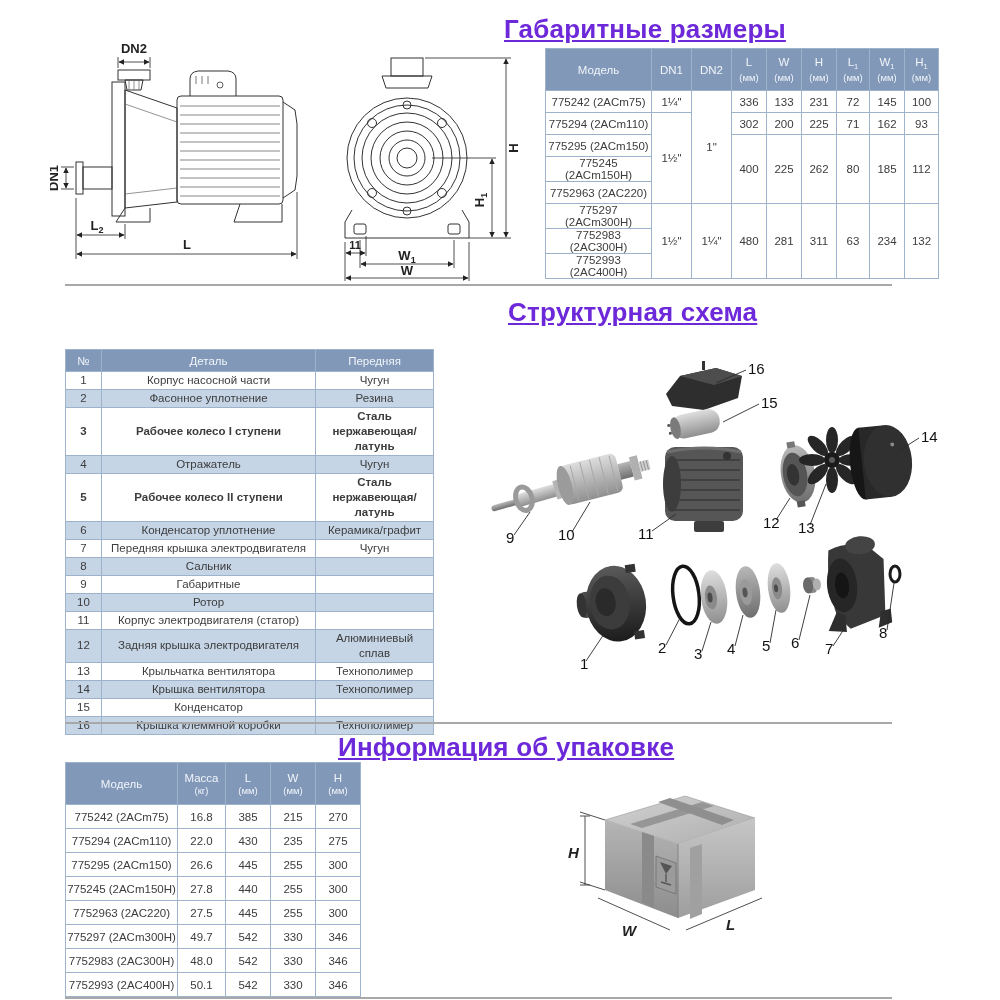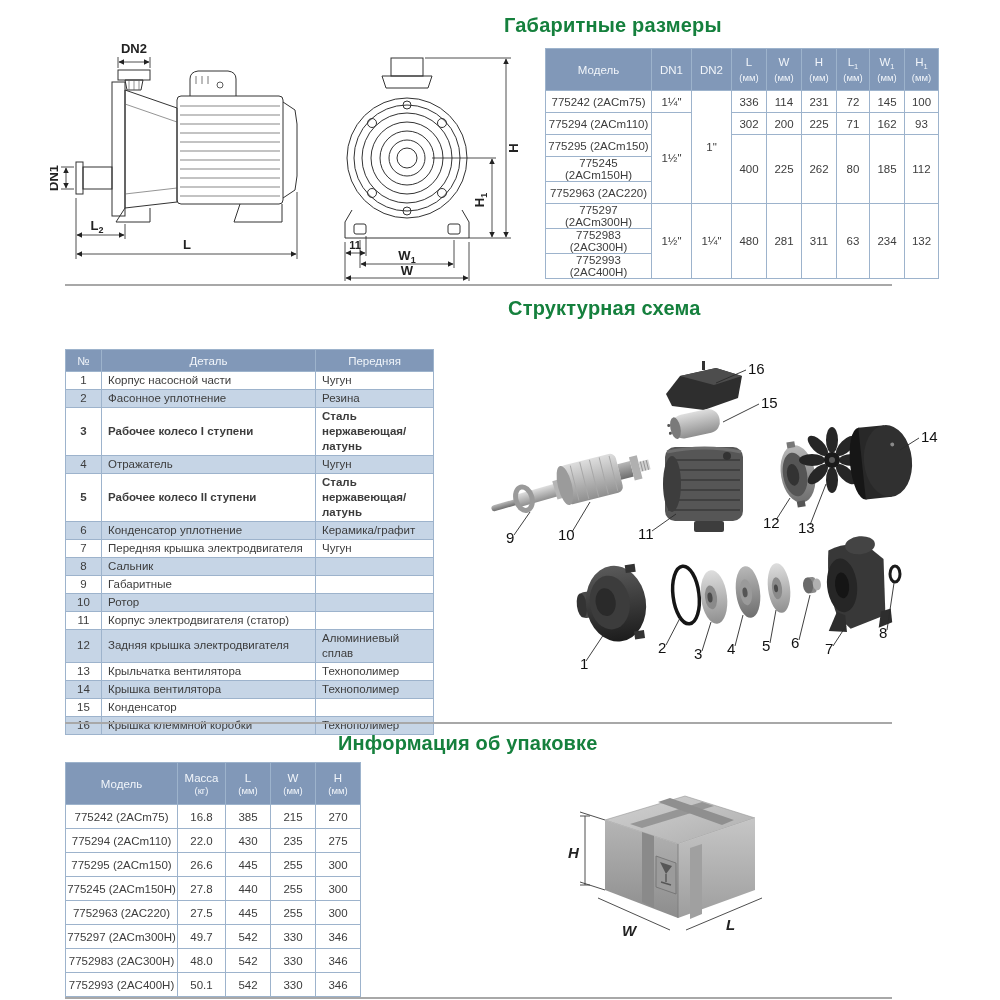--- a/index.html
+++ b/index.html
@@ -2,41 +2,42 @@
 <html><head>
 <meta charset="utf-8">
 <style>
   * { margin:0; padding:0; box-sizing:border-box; }
   html,body { background:#fff; }
   body {
     width:1000px; height:1000px; position:relative; overflow:hidden;
     font-family:"Liberation Sans", sans-serif; color:#3a3a3a;
   }
   .section-title {
-    position:absolute; font-size:20px; font-weight:600; color:#15803d; letter-spacing:.2px;
+    position:absolute; font-size:26px; font-weight:600; color:#6d28d9; letter-spacing:.2px;
     white-space:nowrap;
+    text-decoration:underline;
   }
   .divider { position:absolute; left:65px; width:827px; height:2px; background:#a8a8a8; }
 
   table { border-collapse:collapse; table-layout:fixed; position:absolute; background:#fff; }
   th, td { border:1px solid #9db3cc; overflow:hidden; }
   th { background:#8198b8; color:#f1f5fa; font-weight:normal; text-align:center; vertical-align:middle; }
   td { text-align:center; vertical-align:middle; color:#3c3c3c; }
   sub { font-size:7.5px; }
   .unit { display:block; font-size:9.5px; margin-top:1px; }
 
   
   .dim { left:545px; top:48px; width:393px; }
   .dim th { font-size:11.5px; height:42px; }
   .dim td { font-size:11.5px; height:22px; }
 
   
   .parts { left:65px; top:349px; width:368px; }
   .parts th { font-size:11.5px; height:22px; }
-  .parts td { font-size:11.5px; height:18px; padding:1px 6px; text-align:left; line-height:1.3; }
+  .parts td { font-size:11.5px; height:18px; padding:1px 6px; text-align:center; line-height:1.3; }
   .parts td.num { text-align:center; padding:1px 2px; }
   .parts tr.tall td { height:34px;font-weight:bold; }
   .parts tbody tr:nth-child(even) td { background:#c6d5e6; }
 
   
   .pack { left:65px; top:762px; width:295px; }
   .pack th { font-size:11.5px; height:42px; }
   .pack td { font-size:11.5px; height:24px; }
 
   svg { position:absolute; }
@@ -176,21 +177,21 @@
     <th><span>W</span><sub>1</sub><span class="unit">(мм)</span></th>
     <th><span>H</span><sub>1</sub><span class="unit">(мм)</span></th>
   </tr>
   </thead>
   <tbody>
   <tr>
     <td>775242 (2ACm75)</td>
     <td>1¼"</td>
     <td rowspan="5">1"</td>
     <td>336</td>
-    <td>114</td>
+    <td>133</td>
     <td>231</td>
     <td>72</td>
     <td>145</td>
     <td>100</td>
   </tr>
   <tr>
     <td>775294 (2ACm110)</td>
     <td rowspan="4">1½"</td>
     <td>302</td>
     <td>200</td>

